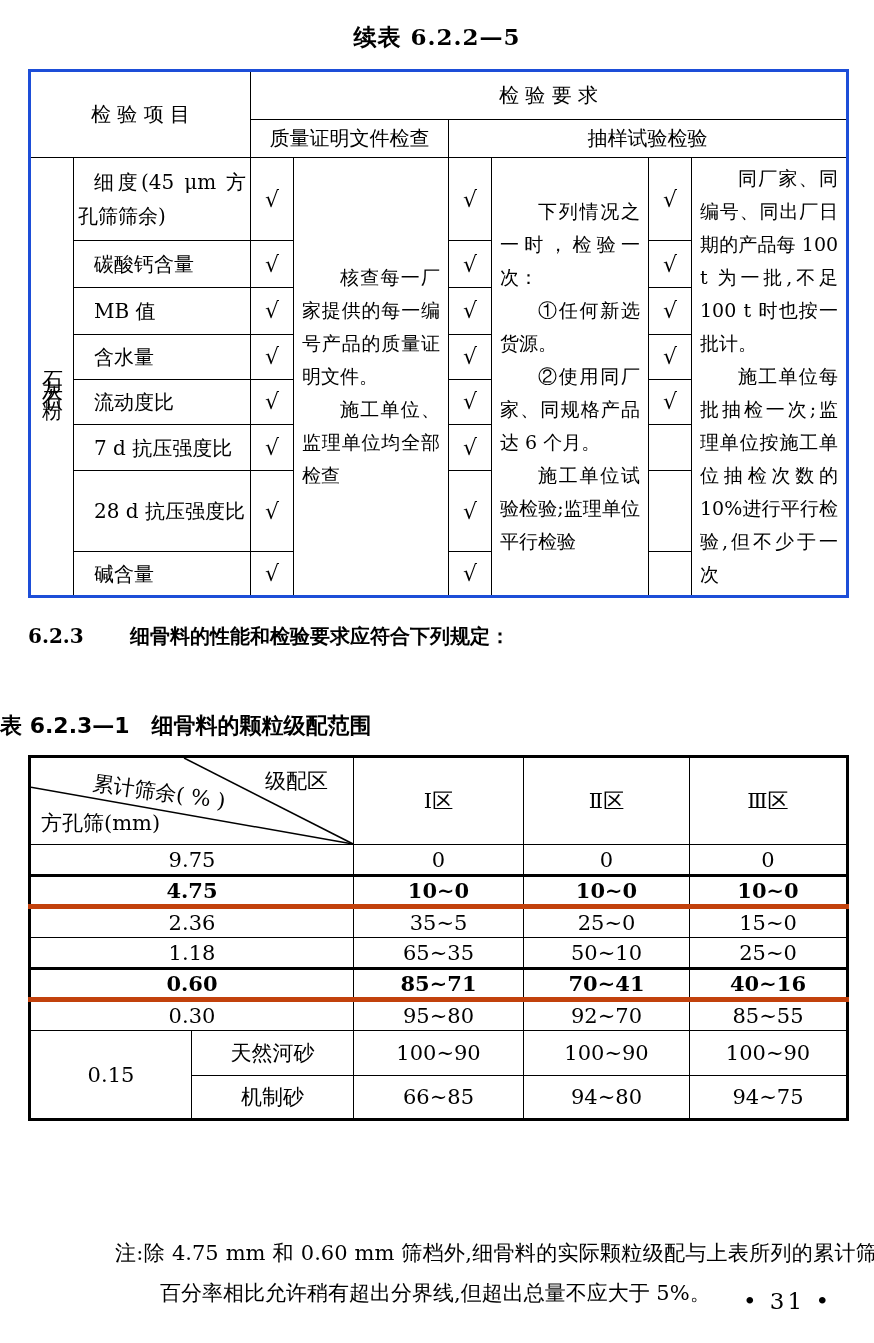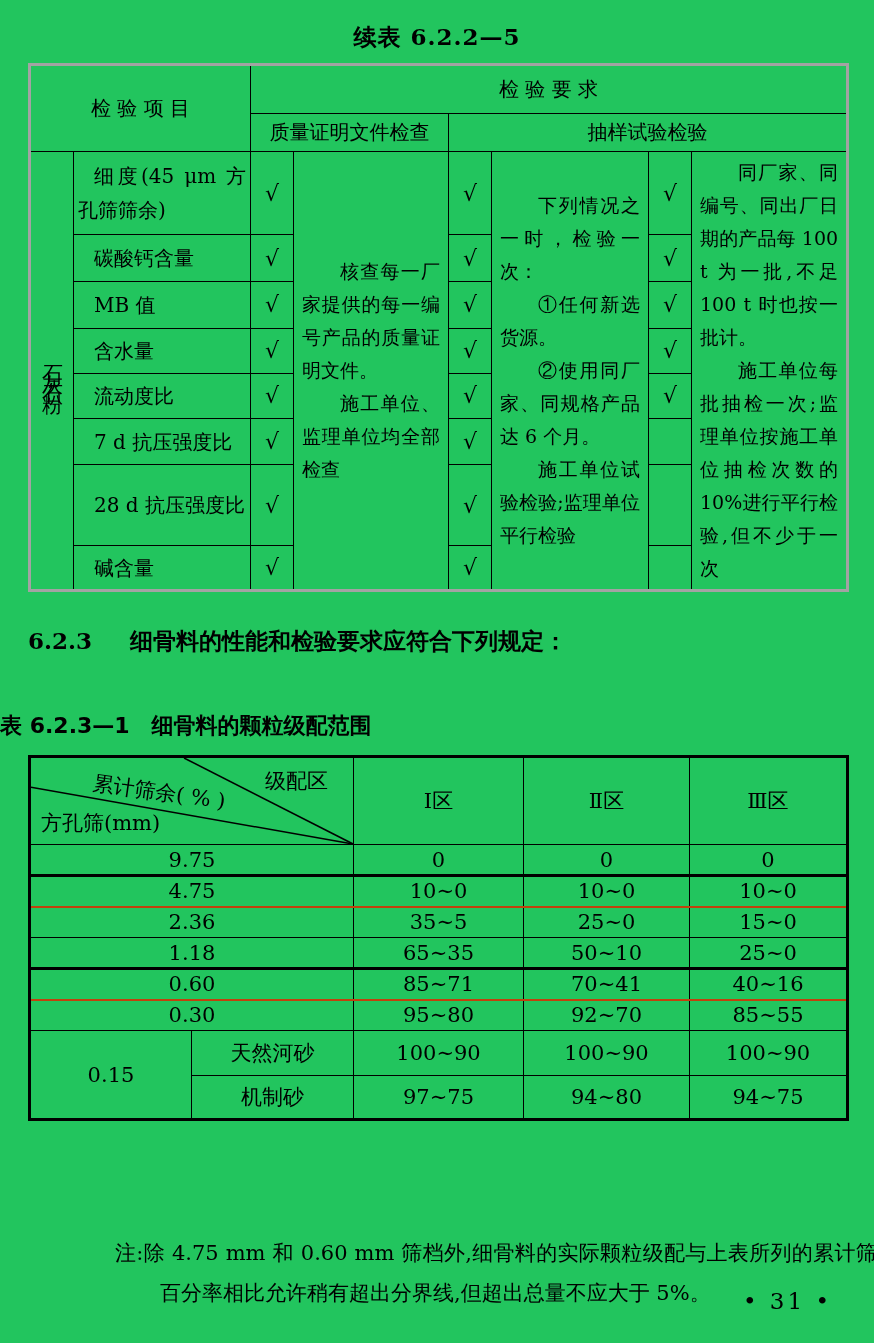--- a/index.html
+++ b/index.html
@@ -1,56 +1,56 @@
 <!DOCTYPE html>
 <html><head>
 <meta charset="utf-8">
 <style>
   html,body { margin:0; padding:0; background:#e8e8e8; }
   .page {
     position:relative; width:874px; height:1343px; margin:0 auto;
-    background:#22c55e; color:#000;
+    background:#ffffff; color:#000;
     font-family:"DejaVu Serif","Liberation Serif",serif;
     overflow:hidden;
   }
   
   .doc-title {
     position:absolute; top:22px; left:0; width:874px; margin:0;
     text-align:center; font-size:23px; font-weight:bold; letter-spacing:1px;
   }
   
   table { border-collapse:collapse; table-layout:fixed; position:absolute; }
   td { box-sizing:border-box; }
   
-  .t1 { left:28px; top:63px; width:818px; border:3px solid #a3a3a3; }
+  .t1 { left:28px; top:69px; width:818px; border:3px solid #1d4ed8; }
   .t1 td { border:1px solid #000; font-size:20px; vertical-align:middle; }
   .t1 .hdr { text-align:center; }
   .t1 .lbl { text-align:justify; padding:2px 4px; text-indent:16px; line-height:34px; }
   .t1 .chk { text-align:center; font-size:22px; padding:0; }
   .t1 .mnote { padding:4px 8px; vertical-align:middle; }
   .t1 .mnote p { margin:0; text-indent:2em; text-align:justify; line-height:33px; font-size:19px; }
   .t1 .vertcell { text-align:center; vertical-align:middle; padding:0; }
   .vtext {
     writing-mode:vertical-rl; text-orientation:upright;
     letter-spacing:10px; font-size:21px; line-height:1; display:inline-block;
   }
   
-  .clause { position:absolute; left:28px; top:603px; width:820px; font-size:23px; font-weight:bold; }
+  .clause { position:absolute; left:28px; top:603px; width:820px; font-size:20px; font-weight:bold; }
   .clause .num { display:inline-block; width:102px; }
   .item { position:absolute; left:28px; top:647px; width:820px; font-size:23px; }
   .item .num { display:inline-block; width:102px; padding-left:40px; box-sizing:border-box; font-weight:bold; }
   .caption {
     position:absolute; left:0; top:711px; width:874px; margin:0; 
     font-size:22px; font-weight:bold;
     font-family:"DejaVu Sans","Liberation Sans",sans-serif;
   }
   
   .t2 { left:28px; top:755px; width:818px; border:3px solid #000; }
   .t2 td { border:1px solid #000; font-size:21px; text-align:center; vertical-align:middle; height:31px; }
-  .t2 tr.emph td { font-weight:normal; border-top:3px solid #000; border-bottom:2px solid #c2410c; }
+  .t2 tr.emph td { font-weight:bold; border-top:3px solid #000; border-bottom:5px solid #c2410c; }
   .t2 .diag { position:relative; padding:0; height:88px; }
   .t2 .diag svg { position:absolute; left:0; top:0; width:100%; height:100%; display:block; }
   .d-tr  { position:absolute; right:25px; top:9px;  font-size:21px; }
   .d-mid { position:absolute; left:64px; top:11px; font-size:21px; transform:rotate(8deg); transform-origin:left top; }
   .d-bl  { position:absolute; left:10px; bottom:7px; font-size:21px;margin-top:36px; }
   
   .note {
     position:absolute; left:115px; top:1212px; width:738px;
     font-size:21px; line-height:40px; text-align:justify;
     padding-left:45px; text-indent:-45px;
@@ -217,21 +217,21 @@
       </tr>
       <tr style="height:45px">
         <td rowspan="2">0.15</td>
         <td>天然河砂</td>
         <td>100∼90</td>
         <td>100∼90</td>
         <td>100∼90</td>
       </tr>
       <tr style="height:44px">
         <td>机制砂</td>
-        <td>97∼75</td>
+        <td>66∼85</td>
         <td>94∼80</td>
         <td>94∼75</td>
       </tr>
     </tbody>
   </table>
 
   <p class="note">注:除 4.75 mm 和 0.60 mm 筛档外,细骨料的实际颗粒级配与上表所列的累计筛余百分率相比允许稍有超出分界线,但超出总量不应大于 5%。</p>
 
   <div class="pageno">• 31 •</div>
 

